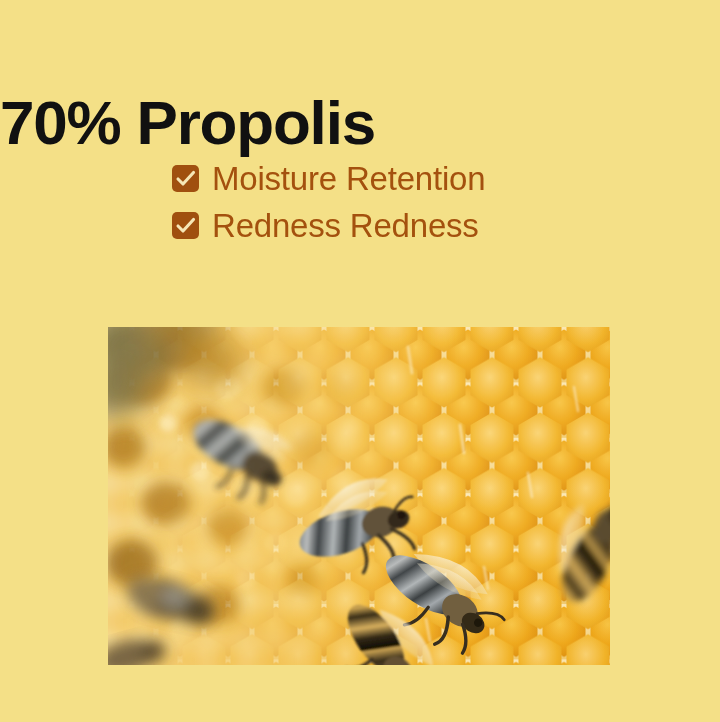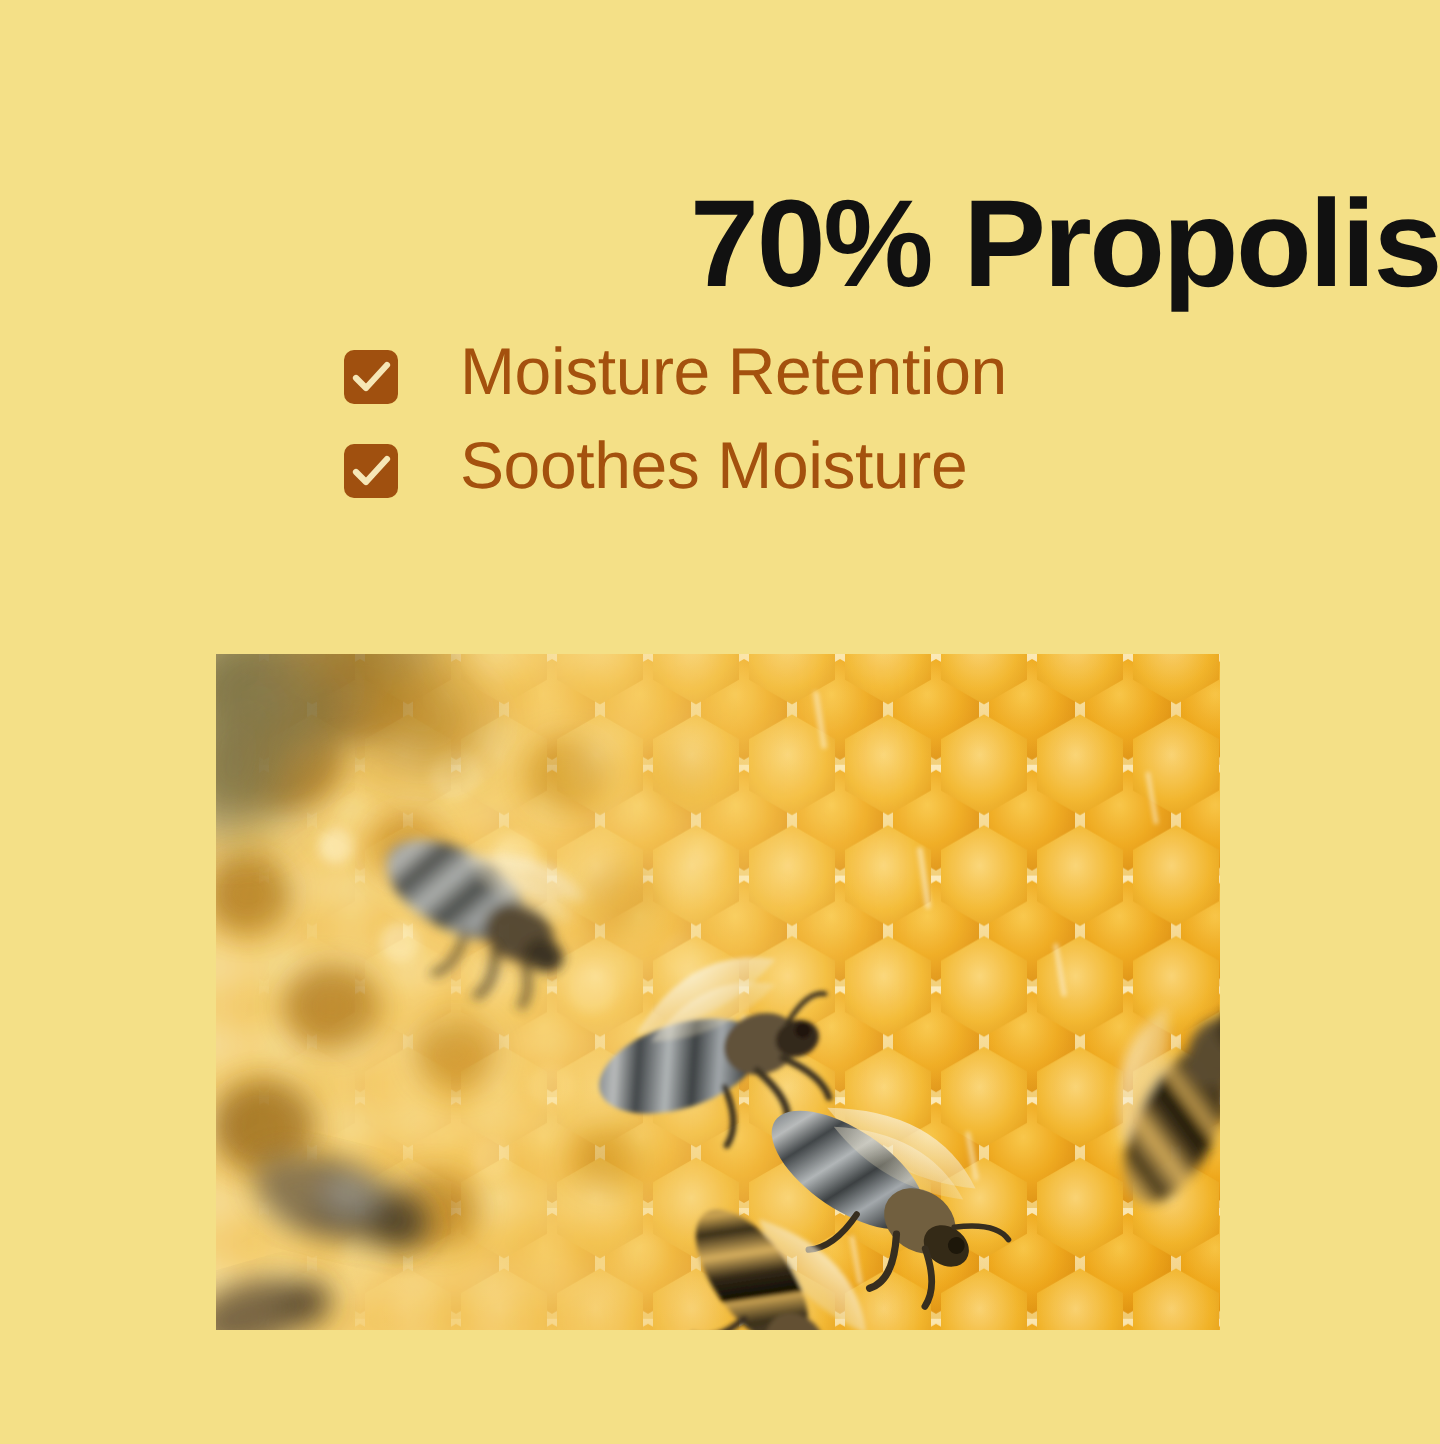--- a/index.html
+++ b/index.html
@@ -19,21 +19,21 @@
     background: #F4E087;
     overflow: hidden;
   }
 
   
   #headline {
     position: absolute;
     top: 48px;
     left: 0;
     width: 720px;
-    text-align: right;
+    text-align: left;
     font-family: "Liberation Sans", sans-serif;
     font-size: 62px;
     font-weight: bold;
     letter-spacing: -1.2px;
     color: #111111;
     line-height: 1.05;
     white-space: nowrap;
   }
 
   
@@ -41,25 +41,24 @@
     position: absolute;
     top: 155px;
     left: 172px;
     width: 470px;
     list-style: none;
     margin: 0;
     padding: 0;
   }
   .benefit-item {
     display: flex;
-    align-items: flex-end;
+    align-items: center;
     height: 47px;
     margin: 0;
     padding: 0;
-    gap: 18px;
   }
   .check-box {
     flex: 0 0 auto;
     width: 27px;
     height: 27px;
     border-radius: 5px;
     background: #A0500F;
     position: relative;
     margin-right: 13px;
   }
@@ -114,21 +113,21 @@
       </span>
       <span class="benefit-label">Moisture Retention</span>
     </li>
 
     <li class="benefit-item">
       <span class="check-box">
         <svg viewBox="0 0 21 21" aria-hidden="true">
           <path d="M3 11 L8 16 L18.5 4.5" fill="none" stroke="#F6E7B6" stroke-width="3.1" stroke-linecap="round" stroke-linejoin="round"></path>
         </svg>
       </span>
-      <span class="benefit-label">Soothes Moisture</span>
+      <span class="benefit-label">Redness Redness</span>
     </li>
 
 
   </ul>
 
   <div id="photo-frame">
     <svg viewBox="0 0 502 338" preserveAspectRatio="xMidYMid slice" aria-hidden="true">
       <defs>
 
         <radialGradient id="baseGlow" cx="30%" cy="38%" r="88%">

